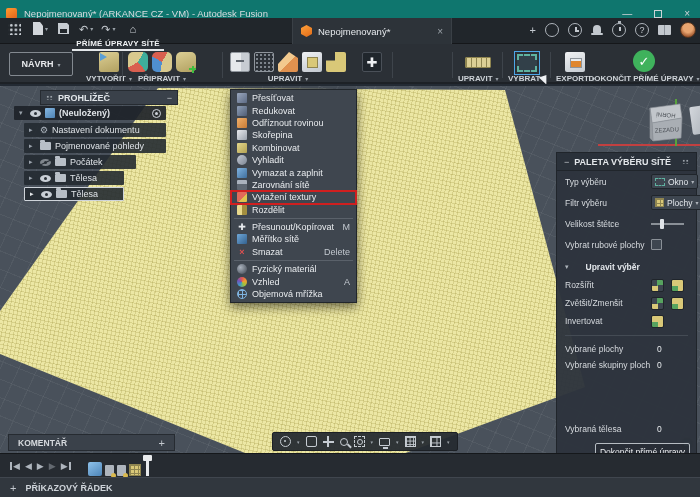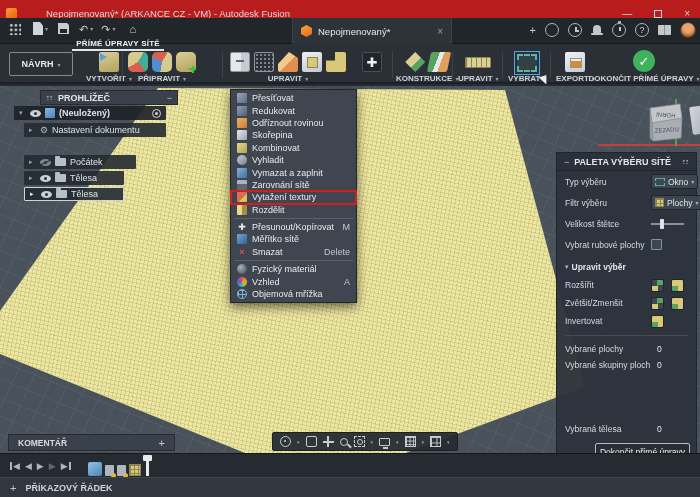--- a/index.html
+++ b/index.html
@@ -1,20 +1,20 @@
 <!DOCTYPE html>
 <html><head>
 <meta charset="utf-8">
 <style>
   html,body{margin:0;padding:0;background:#0c0d0f;}
   *{box-sizing:border-box;font-family:"Liberation Sans","DejaVu Sans",sans-serif;}
   #app{position:relative;width:700px;height:497px;overflow:hidden;background:#17191c;color:#dfe3e7;font-size:10px;}
 
   
-  #titlebar{position:absolute;left:0;top:0;width:700px;height:27px;background:#b91c1c;display:flex;align-items:center;padding:0 6px;gap:22px;}
+  #titlebar{position:absolute;left:0;top:0;width:700px;height:27px;background:#0f766e;display:flex;align-items:center;padding:0 6px;}
   .fusion-badge{width:11px;height:11px;border-radius:2px;background:linear-gradient(145deg,#ff9a2e,#e2621b);margin-right:7px;flex:none;}
   #title-text{font-size:9.5px;color:#d8dce0;white-space:nowrap;}
   #win-controls{margin-left:auto;display:flex;align-items:center;gap:22px;padding-right:4px;}
   .winbtn{color:#cfd3d7;font-size:10px;line-height:10px;cursor:default;}
   .maxbox{width:8px;height:8px;border:1px solid #cfd3d7;}
 
   
   #tabbar{position:absolute;left:0;top:18px;width:700px;height:26px;background:#21262b;border-bottom:1px solid #15171a;}
   .qat{position:absolute;top:4px;display:flex;align-items:center;gap:4px;}
   .qat-btn{display:flex;align-items:center;gap:2px;color:#c3c8ce;}
@@ -139,21 +139,21 @@
   #pal-title{font-size:9px;font-weight:bold;color:#e2e6ea;flex:1;}
   .pal-row{display:flex;align-items:center;height:21px;padding:0 8px;font-size:8.5px;color:#d6dade;}
   .pal-label{width:86px;flex:none;}
   .dd{height:15px;flex:1;background:#3e4650;border:1px solid #20252b;border-radius:2px;display:flex;align-items:center;gap:3px;padding:0 3px;color:#e2e6ea;}
   .dd .ddcaret{margin-left:auto;font-size:6px;color:#aeb4bb;}
   .ic-window{width:10px;height:8px;border:1px dashed #5fb3a1;flex:none;}
   .ic-faces{width:9px;height:9px;background:#d9c878;border:1px solid #8f8550;background-image:linear-gradient(#8f8550 1px,transparent 1px),linear-gradient(90deg,#8f8550 1px,transparent 1px);background-size:4px 4px;flex:none;}
   .slider{position:relative;flex:1;height:2px;background:#8a9097;margin-right:4px;}
   .slider:after{content:"";position:absolute;left:26%;top:-4px;width:4px;height:10px;background:#dfe3e7;border-radius:1px;}
   .chk{width:11px;height:11px;background:#3e4650;border:1px solid #8a9097;border-radius:1px;}
-  .pal-sec{display:flex;align-items:center;gap:3px;height:18px;padding:0 8px;font-size:8.5px;font-weight:bold;color:#e2e6ea;margin-top:3px;}
+  .pal-sec{display:flex;align-items:center;gap:17px;height:18px;padding:0 8px;font-size:8.5px;font-weight:bold;color:#e2e6ea;margin-top:3px;}
   .sec-caret{font-size:7px;color:#aeb4bb;}
   .act-btns{display:flex;gap:7px;}
   .act{width:13px;height:13px;border:1px solid #20252b;border-radius:2px;}
   .act-a{background:conic-gradient(from 0deg,#57a35f 0 90deg,#3e4650 0 180deg,#d9c878 0 270deg,#3e4650 0);}
   .act-b{background:conic-gradient(from 0deg,#d9c878 0 180deg,#57a35f 0 270deg,#d9c878 0);}
   .pal-div{height:1px;background:#444b54;margin:5px 8px;}
   .stat-val{margin-left:6px;color:#e8ebee;}
   #finish-btn{margin:6px 8px 7px auto;margin-left:38px;width:95px;height:17px;border:1px solid #b6bcc2;border-radius:2px;display:flex;align-items:center;justify-content:center;font-size:8.5px;color:#eef0f2;background:rgba(0,0,0,.12);}
 
   
@@ -298,30 +298,20 @@
         </div>
     </div>
     <div class="rgroup" style="left:362px;">
       <div class="ricons">
           <span class="ric ric-move">
             <span>✚</span>
           </span>
         </div>
     </div>
     <div class="rsep" style="left:392px;"></div>
-    <div class="rgroup" style="left:396px;">
-      <div class="ricons">
-        <span class="ric ric-kon1"></span>
-        <span class="ric ric-kon2"></span>
-      </div>
-      <div class="rlabel">
-          <span>KONSTRUKCE</span>
-          <span class="tinycaret">▾</span>
-        </div>
-    </div>
     <div class="rsep" style="left:452px;"></div>
     <div class="rgroup" style="left:458px;">
       <div class="ricons">
           <span class="ric-measure"></span>
         </div>
       <div class="rlabel">
           <span>UPRAVIT</span>
           <span class="tinycaret">▾</span>
         </div>
     </div>
@@ -384,20 +374,25 @@
       <span class="tree-arrow">▾</span>
       <span class="eye"></span>
       <span class="docic"></span>
       <span>(Neuložený)</span>
       <span class="radio"></span>
     </div>
     <div class="br-row" style="left:24px;top:37px;width:142px;">
       <span class="tree-arrow">▸</span>
       <span class="glyph" style="font-size:9px;color:#aeb6bf;">⚙</span>
       <span>Nastavení dokumentu</span>
+    </div>
+    <div class="br-row" style="left:24px;top:53px;width:142px;">
+      <span class="tree-arrow">▸</span>
+      <span class="folder"></span>
+      <span>Pojmenované pohledy</span>
     </div>
     <div class="br-row" style="left:24px;top:69px;width:112px;">
       <span class="tree-arrow">▸</span>
       <span class="eye eye-off"></span>
       <span class="folder"></span>
       <span>Počátek</span>
     </div>
     <div class="br-row" style="left:24px;top:85px;width:100px;">
       <span class="tree-arrow">▸</span>
       <span class="eye"></span>

